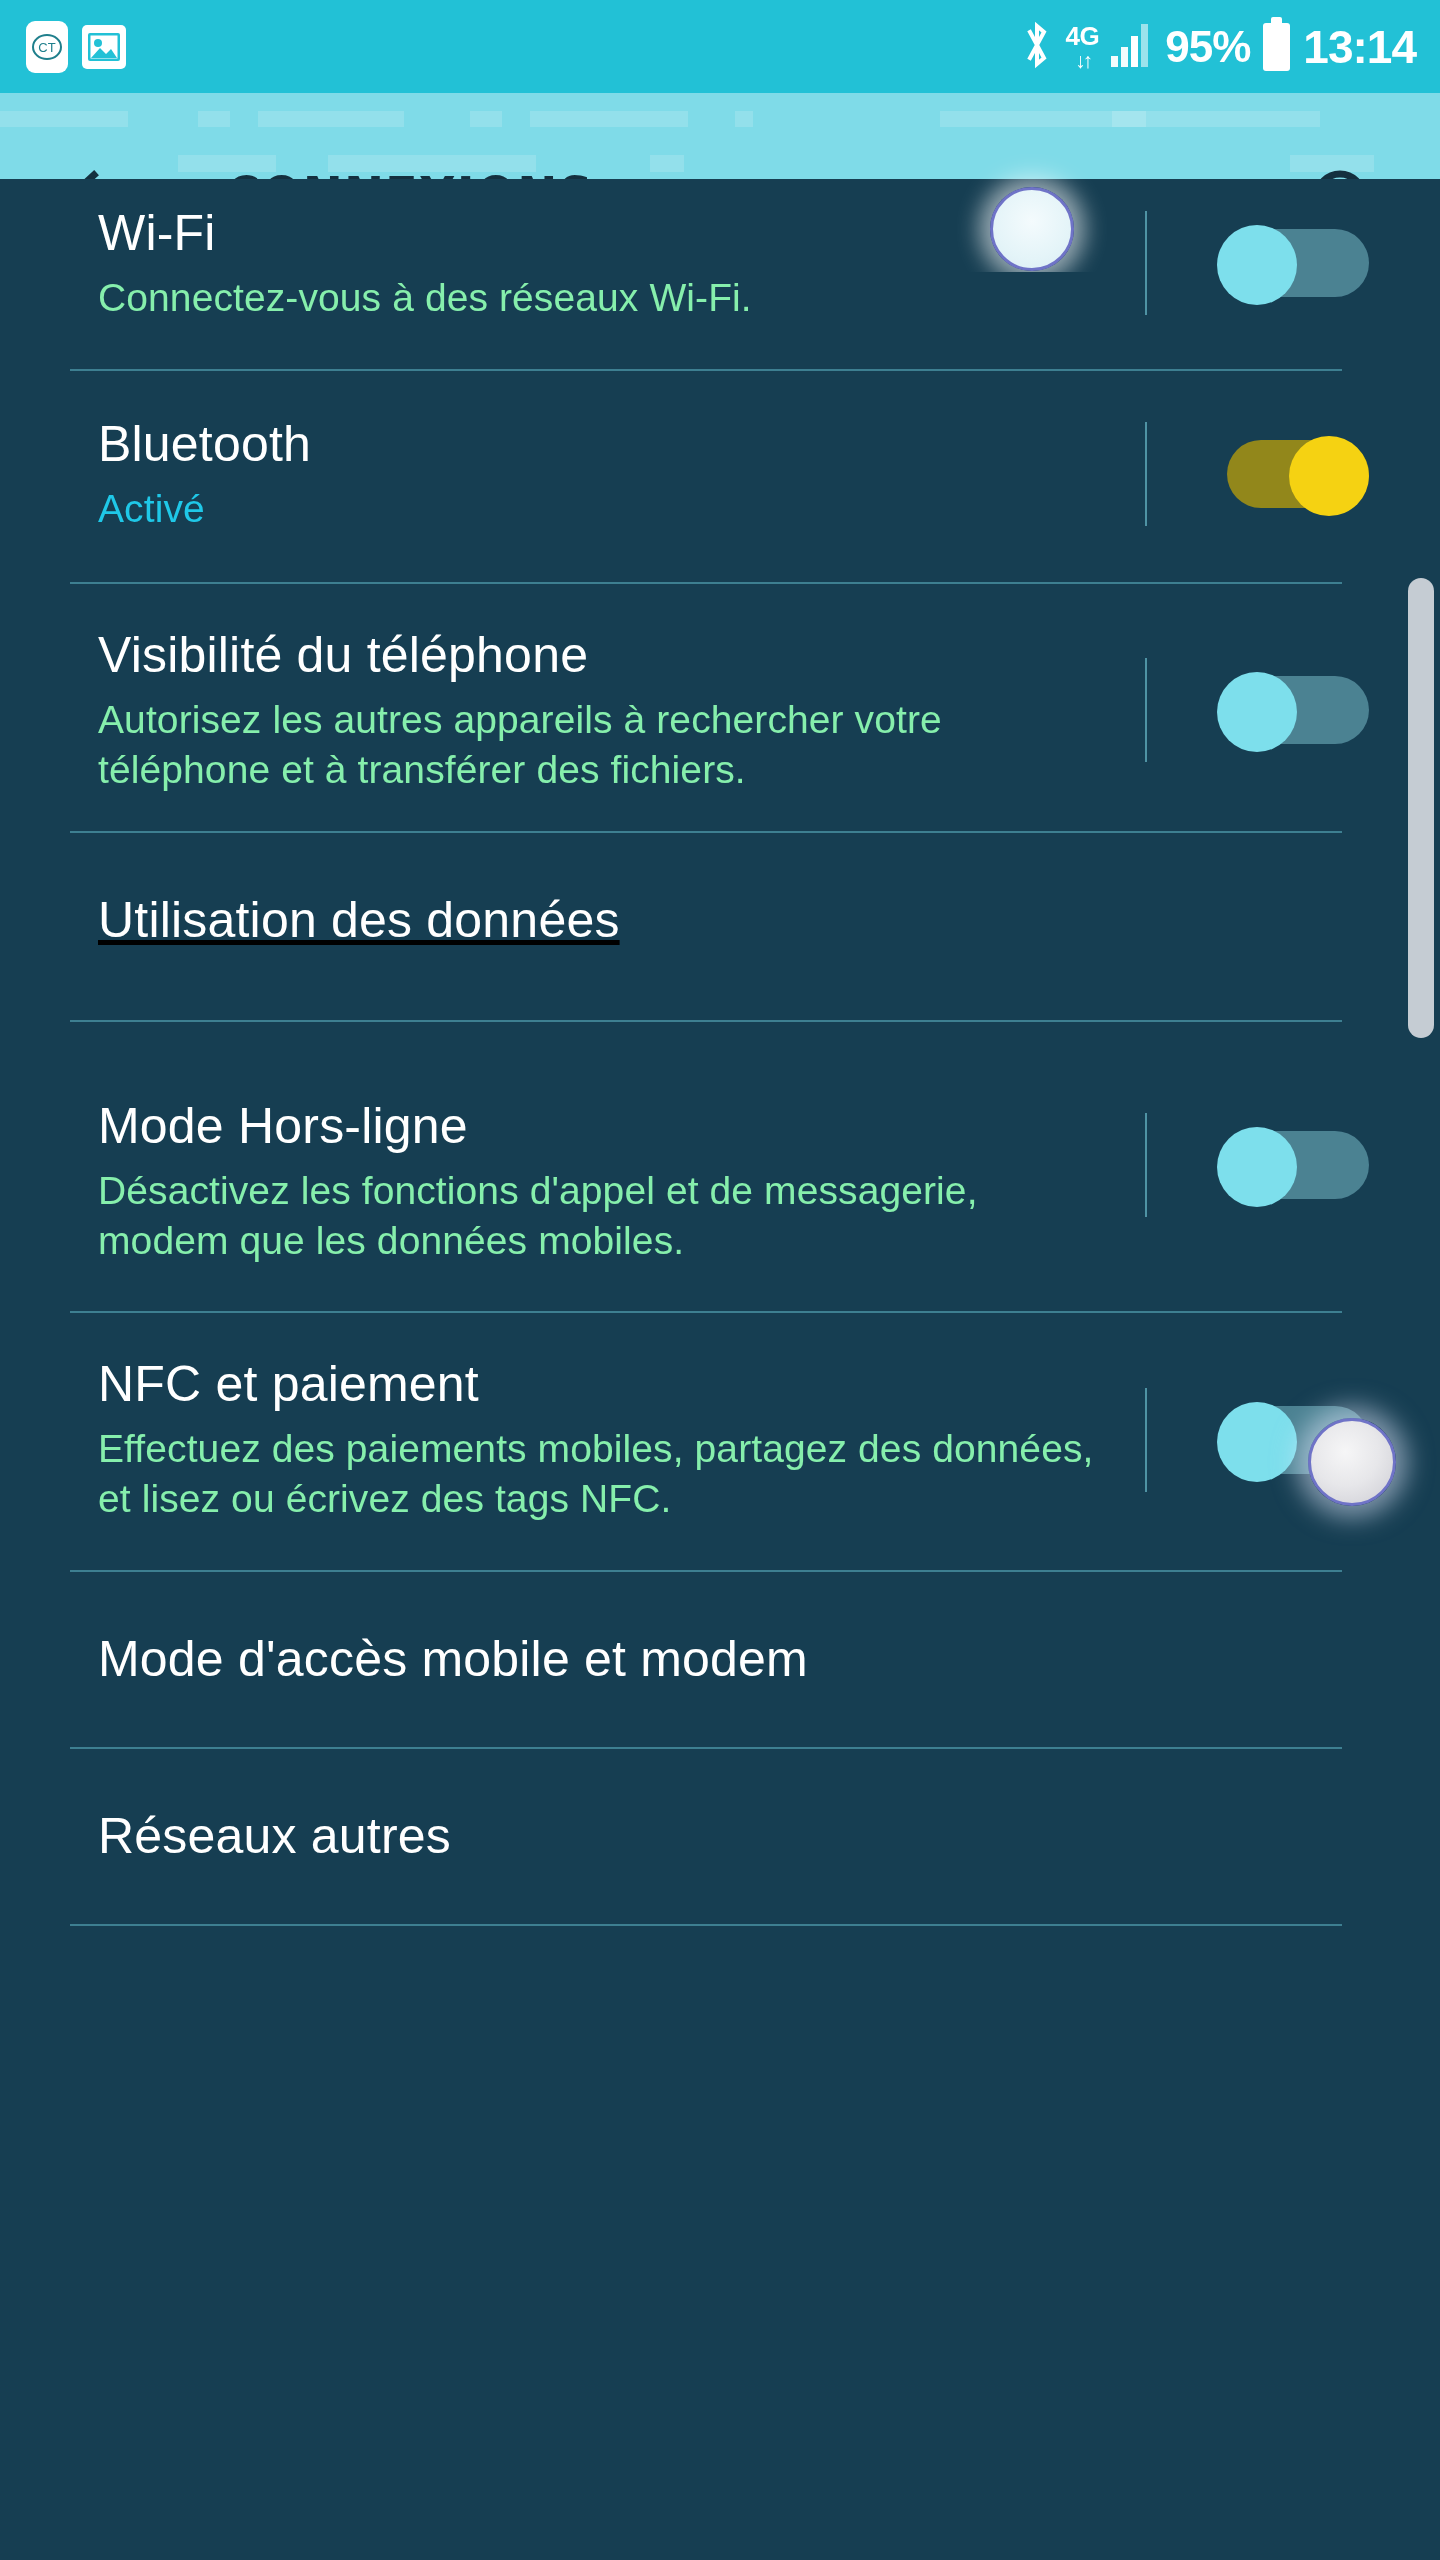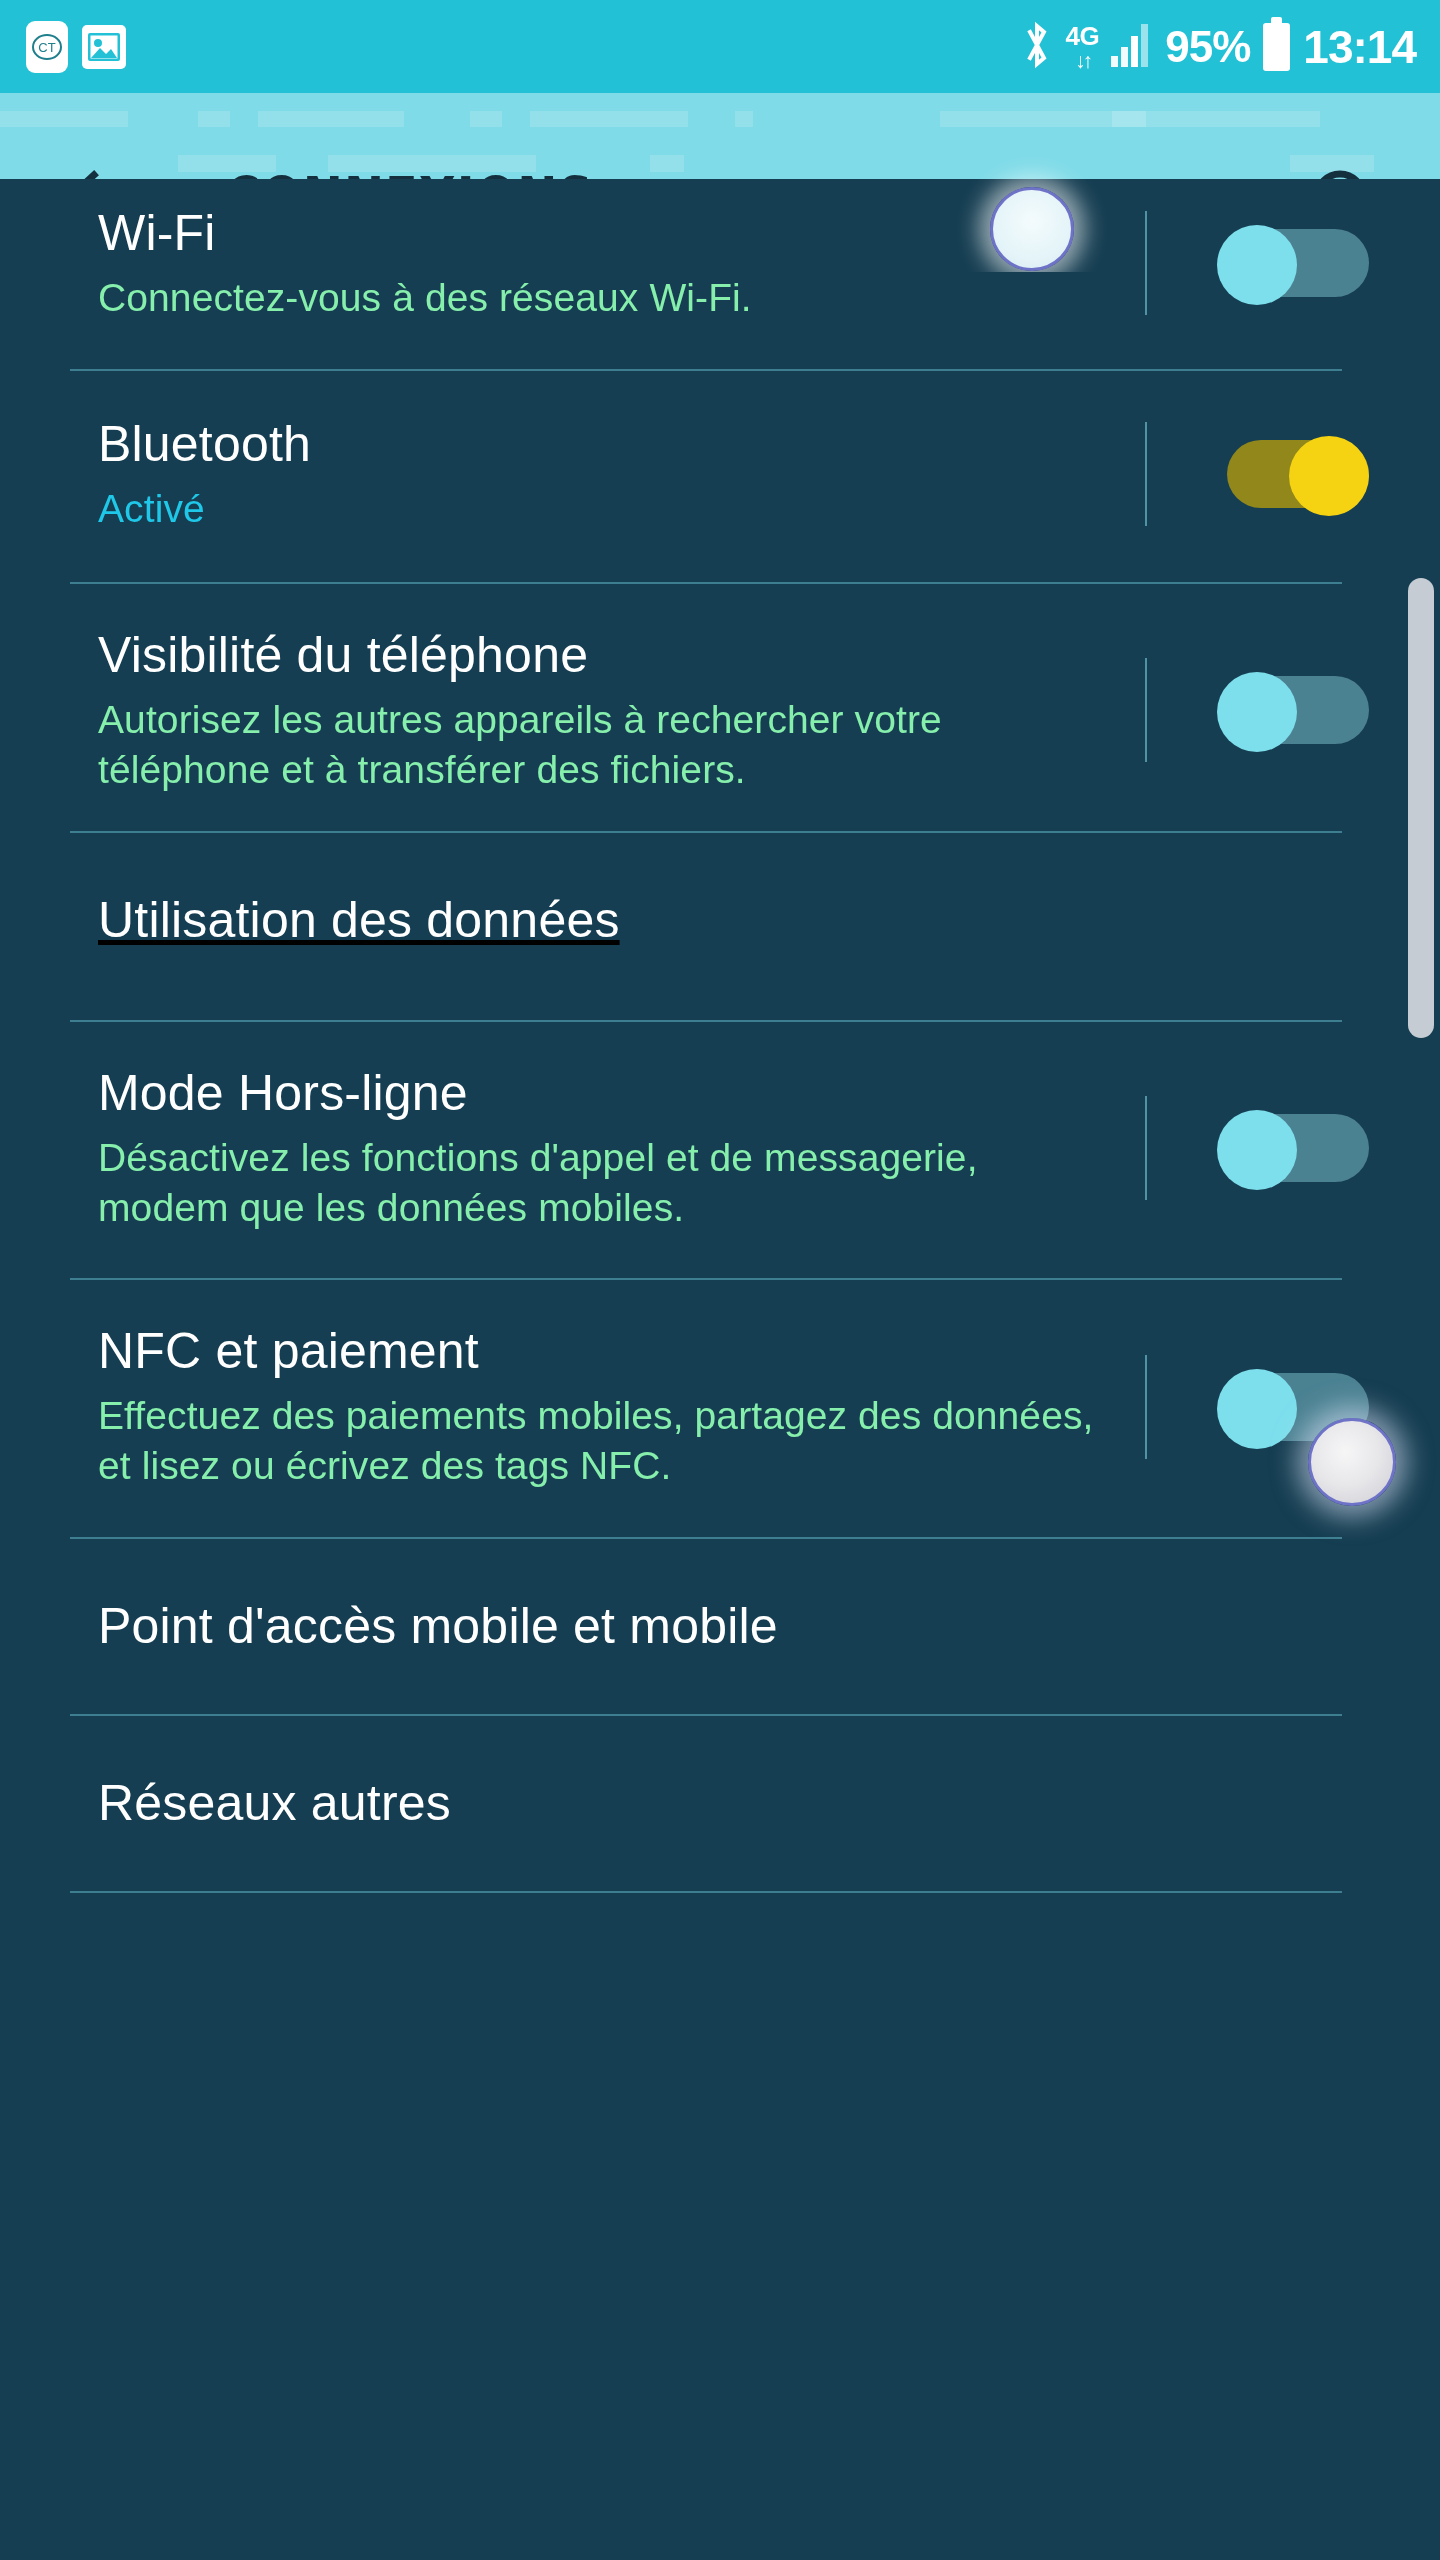--- a/index.html
+++ b/index.html
@@ -293,21 +293,21 @@
   <div class="divider"></div>
 
   <div class="row" style="padding-top:58px;padding-bottom:70px;text-decoration:underline;">
     <div class="row-text">
       <div class="row-title">Utilisation des données</div>
     </div>
   </div>
   <div class="divider"></div>
 
   <div class="row" style="padding-top:42px;padding-bottom:46px;">
-    <div class="row-text" style="padding-right:40px;">
+    <div class="row-text" style="padding-right:40px;margin-top:33px;">
       <div class="row-title">Mode Hors-ligne</div>
       <div class="row-sub">Désactivez les fonctions d'appel et de messagerie, modem que les données mobiles.</div>
     </div>
     <div class="toggle-wrap">
       <span class="toggle-sep"></span>
       <div class="toggle">
         <span class="track"></span>
         <span class="knob"></span>
       </div>
     </div>
@@ -324,21 +324,21 @@
       <div class="toggle">
         <span class="track"></span>
         <span class="knob"></span>
       </div>
     </div>
   </div>
   <div class="divider"></div>
 
   <div class="row" style="padding-top:58px;padding-bottom:58px;">
     <div class="row-text">
-      <div class="row-title">Point d'accès mobile et mobile</div>
+      <div class="row-title">Mode d'accès mobile et modem</div>
     </div>
   </div>
   <div class="divider"></div>
 
   <div class="row" style="padding-top:58px;padding-bottom:58px;">
     <div class="row-text">
       <div class="row-title">Réseaux autres</div>
     </div>
   </div>
   <div class="divider"></div>

